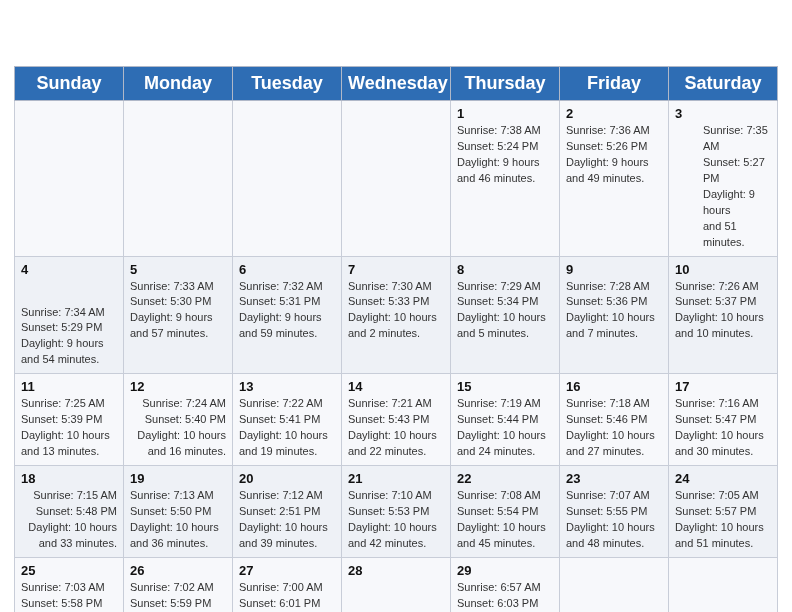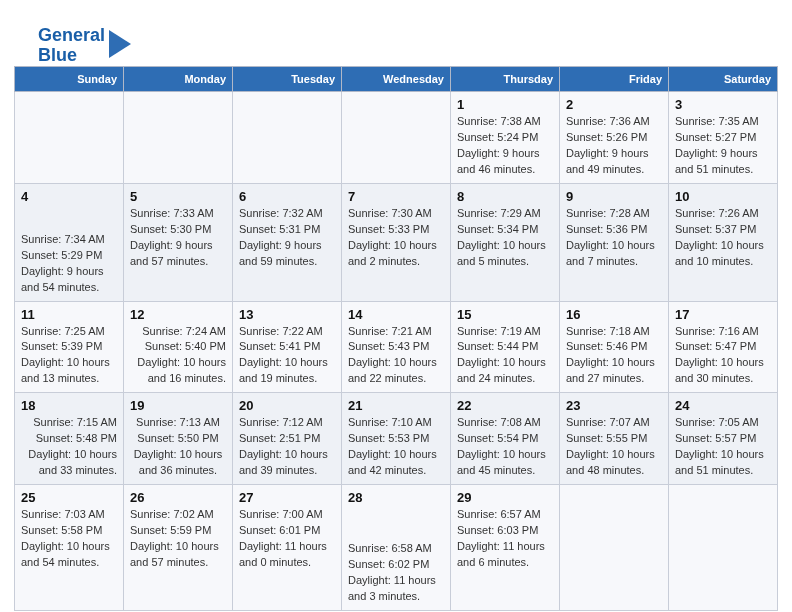--- a/index.html
+++ b/index.html
@@ -42,23 +42,23 @@
       padding: 10px 14px 10px 14px;
     }
     table {
       width: 100%;
       border-collapse: collapse;
       table-layout: fixed;
     }
     thead tr th {
       background: #2e6db4;
       color: #fff;
-      font-size: 11px;
+      font-size: 18px;
       font-weight: bold;
-      text-align: right;
+      text-align: center;
       padding: 6px 6px;
       border: 1px solid #b0b8c8;
     }
     tbody tr td {
       vertical-align: top;
       border: 1px solid #c8cdd8;
       padding: 5px 6px;
       font-size: 11px;
       color: #222;
       background: #fff;
@@ -94,30 +94,20 @@
     .logo-container {
       position: relative;
       height: 56px;
     }
   </style>
 </head>
 <body>
 
 <div class="container">
   <div class="logo-container">
-    <div class="logo-area">
-      <div>
-        <div style="display:flex;align-items:center;">
-          <span class="logo-text">General<br>Blue</span>
-          <svg width="22" height="28" viewBox="0 0 22 28" style="margin-left:4px;margin-top:-4px;">
-            <polygon points="0,0 22,14 0,28" fill="#2e6db4"></polygon>
-          </svg>
-        </div>
-      </div>
-    </div>
     <div class="header">
       <div class="header-title"></div>
       <div class="header-subtitle"></div>
     </div>
   </div>
 
   <table>
     <thead>
       <tr id="weekday-header">
           <th>Sunday</th>
@@ -144,21 +134,21 @@
           </td>
           <td>
             <div class="day-num">2</div>
             <div class="day-info" style="white-space: pre-line;">Sunrise: 7:36 AM
 Sunset: 5:26 PM
 Daylight: 9 hours
 and 49 minutes.</div>
           </td>
           <td>
             <div class="day-num">3</div>
-            <div class="day-info" style="white-space: pre-line;">Sunrise: 7:35 AM
+            <div class="day-info" style="white-space: pre-line; margin-left: 28px;">Sunrise: 7:35 AM
 Sunset: 5:27 PM
 Daylight: 9 hours
 and 51 minutes.</div>
           </td>
         </tr>
         <tr>
           <td>
             <div class="day-num">4</div>
             <div class="day-info" style="white-space: pre-line; margin-top: 28px;">Sunrise: 7:34 AM
 Sunset: 5:29 PM
@@ -262,21 +252,21 @@
         <tr>
           <td>
             <div class="day-num">18</div>
             <div class="day-info" style="white-space: pre-line; text-align: right;">Sunrise: 7:15 AM
 Sunset: 5:48 PM
 Daylight: 10 hours
 and 33 minutes.</div>
           </td>
           <td>
             <div class="day-num">19</div>
-            <div class="day-info" style="white-space: pre-line; text-align: center;">Sunrise: 7:13 AM
+            <div class="day-info" style="white-space: pre-line;">Sunrise: 7:13 AM
 Sunset: 5:50 PM
 Daylight: 10 hours
 and 36 minutes.</div>
           </td>
           <td>
             <div class="day-num">20</div>
             <div class="day-info" style="white-space: pre-line;">Sunrise: 7:12 AM
 Sunset: 2:51 PM
 Daylight: 10 hours
 and 39 minutes.</div>

